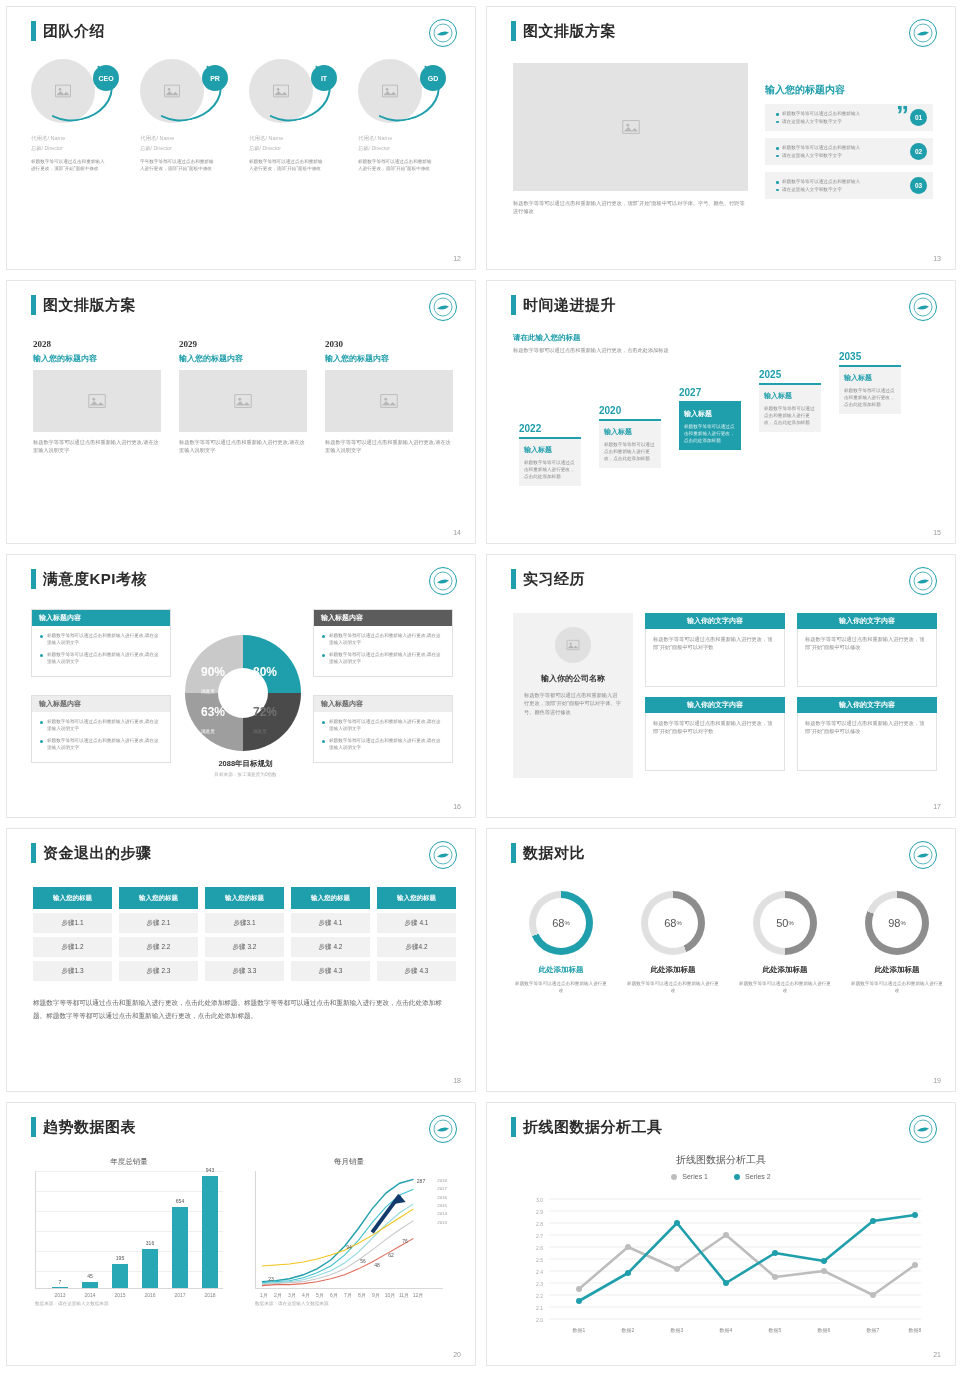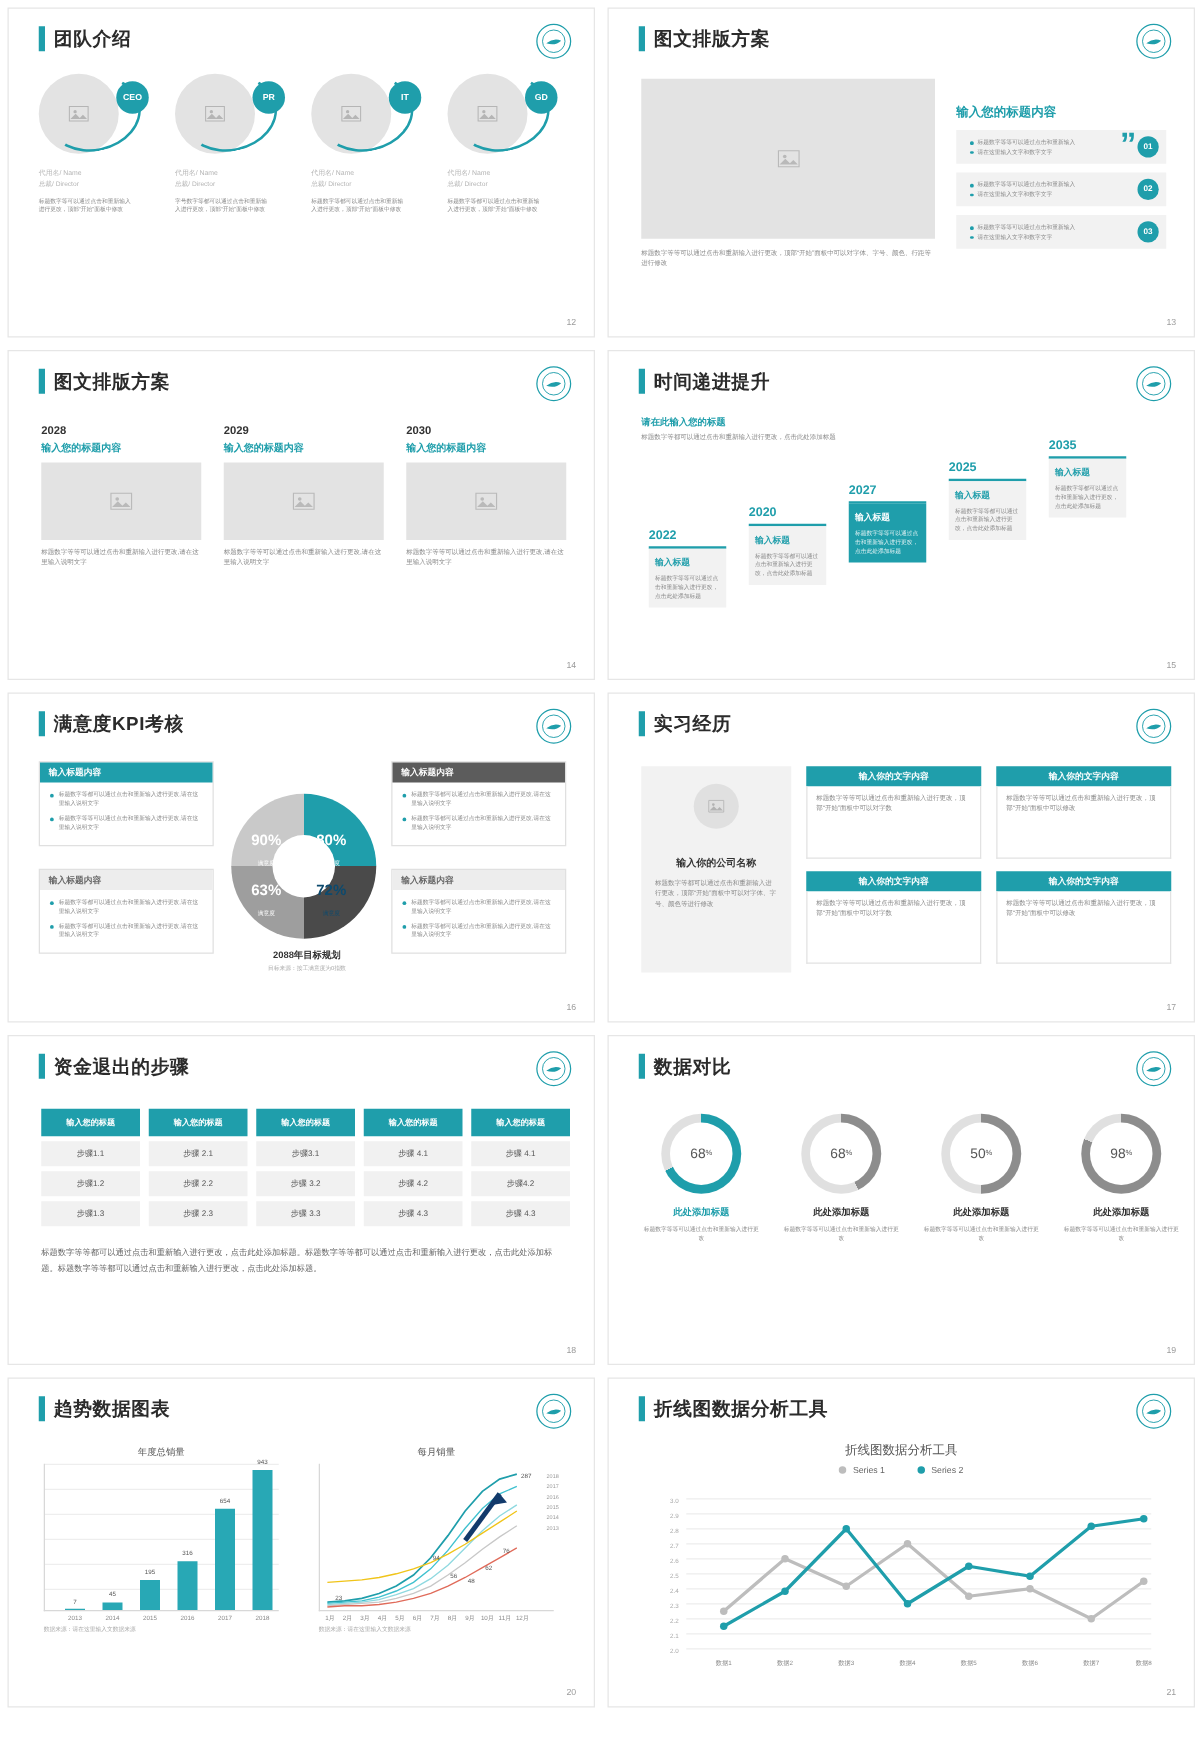--- a/index.html
+++ b/index.html
@@ -57,21 +57,21 @@
   .s13-h { font-size:10px; font-weight:bold; color:#1f9eab; margin-top:18px; }
   .s13-row { display:flex; align-items:center; background:#f2f2f2; margin-top:7px; height:27px; padding:0 6px; }
   .s13-row .t { flex:1; padding-left:5px; }
   .s13-row .t li { list-style:none; position:relative; padding-left:6px; }
   .s13-row .t li:before { content:""; position:absolute; left:0; top:3px; width:2.5px; height:2.5px; background:#1f9eab; border-radius:50%; }
   .s13-num { width:17px; height:17px; border-radius:50%; background:#1f9eab; color:#fff; font-size:6.5px;
              display:flex; align-items:center; justify-content:center; font-weight:bold; }
 
   
   .s14 { position:absolute; left:26px; top:58px; display:flex; gap:18px; }
-  .s14 .col { width:128px; }
+  .s14 .col { width:128px;font-family:Liberation Serif, serif; }
   .s14 .yr { font-size:9px; font-weight:bold; color:#333; }
   .s14 .hd { font-size:8px; font-weight:bold; color:#1f9eab; margin:4px 0 6px; }
   .s14 .ph { width:128px; height:62px; }
   .s14 .cap { margin-top:6px; }
 
   
   .s15-intro { position:absolute; left:26px; top:52px; width:160px; }
   .s15-intro .h { font-size:7.5px; font-weight:bold; color:#1f9eab; }
   .tl { position:absolute; left:24px; top:78px; width:425px; height:160px; }
   .tl .card { position:absolute; width:62px; }
@@ -89,33 +89,33 @@
             display:flex; align-items:center; padding-left:7px; }
   .k-head.gray { background:#5c5c5c; }
   .k-head.lt { background:#ededed; color:#666; }
   .k-body { padding:6px 8px 0; }
   .k-body li { list-style:none; position:relative; padding-left:7px; margin-bottom:5px; }
   .k-body li:before { content:""; position:absolute; left:0; top:3px; width:3px; height:3px; background:#1f9eab; border-radius:50%; }
   .pie-wrap { position:absolute; left:178px; top:80px; width:116px; height:116px; }
   .pie { width:116px; height:116px; border-radius:50%;
          background:conic-gradient(#1f9eab 0 25%, #4a4a4a 25% 50%, #9e9e9e 50% 75%, #c9c9c9 75% 100%); }
   .pie-hole { position:absolute; left:33px; top:33px; width:50px; height:50px; border-radius:50%; background:#fff; }
-  .pie-lbl { position:absolute; color:#fff; text-align:center; }
+  .pie-lbl { position:absolute; color:#fff; text-align:left; }
   .pie-lbl b { font-size:12px; font-weight:bold; display:block; }
   .pie-lbl span { font-size:4.6px; }
   .s16-foot { position:absolute; left:176px; top:204px; width:125px; text-align:center; }
   .s16-foot .t1 { font-size:7.5px; font-weight:bold; color:#333; }
   .s16-foot .t2 { font-size:4.6px; color:#aaa; margin-top:3px; }
 
   
   .s17-card { position:absolute; left:26px; top:58px; width:120px; height:165px; background:#f2f2f2;
               display:flex; flex-direction:column; align-items:center; padding-top:14px; }
   .s17-ico { width:36px; height:36px; border-radius:50%; background:#e0e0e0; display:flex; align-items:center; justify-content:center; }
   .s17-ico svg { width:16px; height:16px; opacity:.5; }
-  .s17-h { font-size:8px; font-weight:bold; color:#333; margin-top:22px;text-align:center; }
+  .s17-h { font-size:8px; font-weight:bold; color:#333; margin-top:10px;text-align:center; }
   .s17-grid { position:absolute; left:158px; top:58px; display:grid; grid-template-columns:140px 140px; gap:10px 12px; }
   .s17-item .bar { height:16px; background:#1f9eab; color:#fff; font-size:7px; font-weight:bold;
                    display:flex; align-items:center; justify-content:center; }
   .s17-item .bd { border:1px solid #e2e2e2; border-top:none; padding:6px 7px; height:58px; }
 
   
   .steps { position:absolute; left:26px; top:58px; display:flex; gap:7px; }
   .step-col { width:79px; }
   .step-col .hd { height:22px; background:#1f9eab; color:#fff; font-size:6.5px; font-weight:bold;
                   display:flex; align-items:center; justify-content:center; }
@@ -446,21 +446,21 @@
         <span>满意度</span>
       </div>
       <div class="pie-lbl" style="left:68px; top:30px;">
         <b>80%</b>
         <span>满意度</span>
       </div>
       <div class="pie-lbl" style="left:16px; top:70px;">
         <b>63%</b>
         <span>满意度</span>
       </div>
-      <div class="pie-lbl" style="left:68px; top:70px; color:#0c4a6e;">
+      <div class="pie-lbl" style="left:68px; top:70px; color:#737373;">
         <b>72%</b>
         <span>满意度</span>
       </div>
     </div>
 
     <div class="s16-foot">
       <div class="t1">2088年目标规划</div>
       <div class="t2">目标来源：按工满意度为0指数</div>
     </div>
     <div class="pagenum">16</div>

